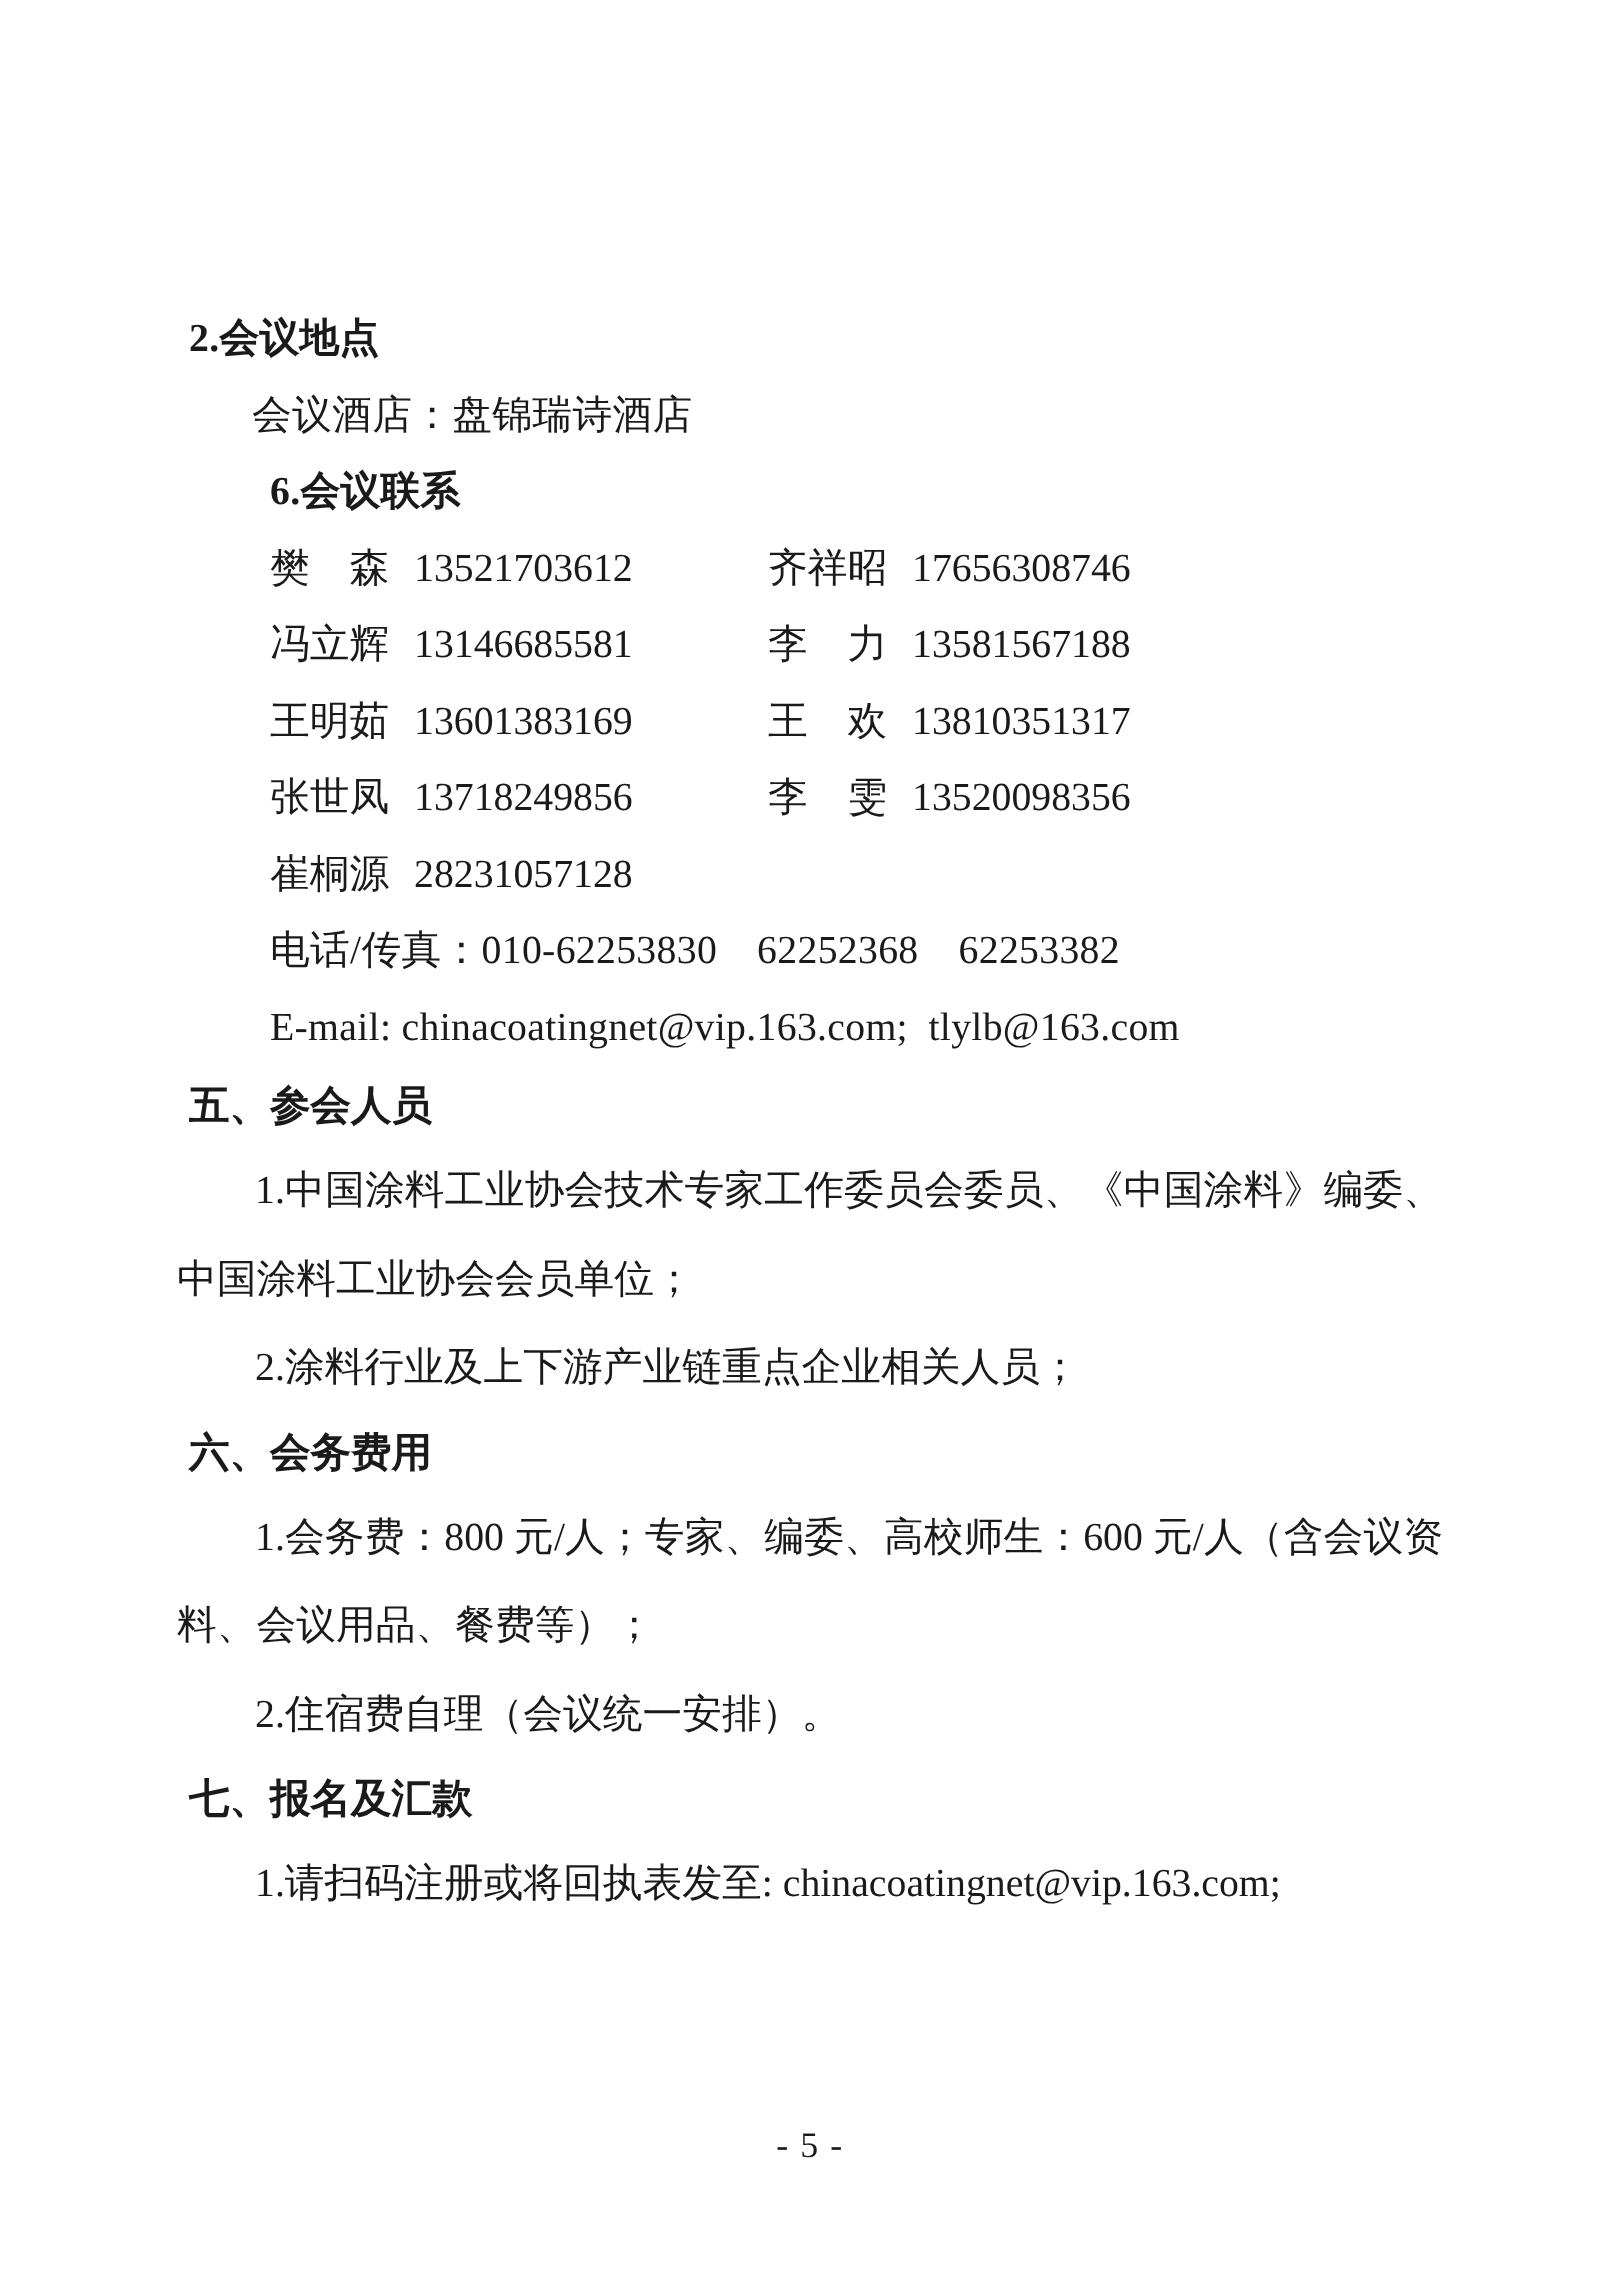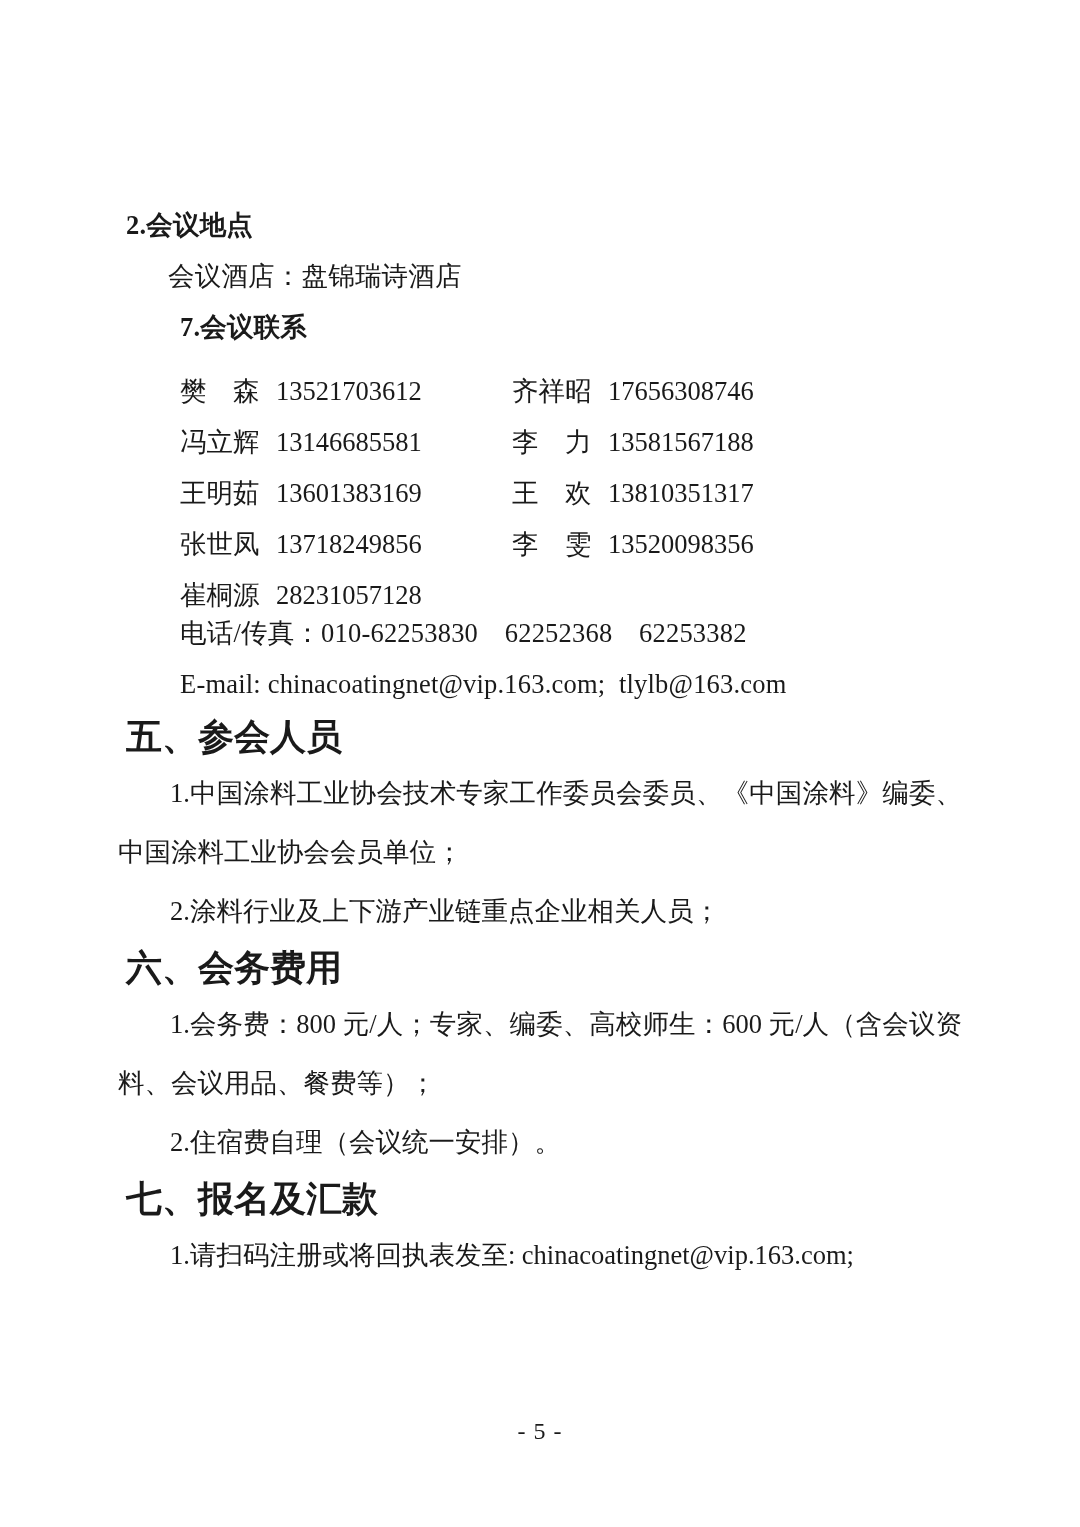--- a/index.html
+++ b/index.html
@@ -38,30 +38,30 @@
   }
   .bold {
     font-weight: bold;
   }
   .indent-2 { padding-left: 50px; }
   .indent-3 { padding-left: 62px; }
   .indent-head { padding-left: 8px; }
 
   .section-head {
     font-weight: bold;
-    font-size: 36px;
+    font-size: 27px;
     height: 54px;
     display: flex;
     align-items: center;
     white-space: pre;
   }
   .contact-row {
     display: flex;
     height: 51px;
-    align-items: flex-end;
+    align-items: center;
     white-space: pre;
     padding-left: 62px;
   }
   .contact-name {
     display: inline-block;
     width: 96px;
     white-space: pre;
   }
   .contact-phone {
     display: inline-block;
@@ -95,21 +95,21 @@
 <body>
 
 <div class="page">
   <div class="doc-body">
 
     <div class="line bold indent-head">2.会议地点</div>
 
     <div class="line indent-2">会议酒店：盘锦瑞诗酒店</div>
 
 
-    <div class="line bold indent-3">7.会议联系</div>
+    <div class="line bold indent-3">6.会议联系</div>
 
     <div class="contact-row">
       <span class="contact-name">樊　森</span>
       <span class="contact-phone">13521703612</span>
       <span class="contact-gap"></span>
       <span class="contact-name">齐祥昭</span>
       <span class="contact-phone">17656308746</span>
     </div>
 
     <div class="contact-row">

